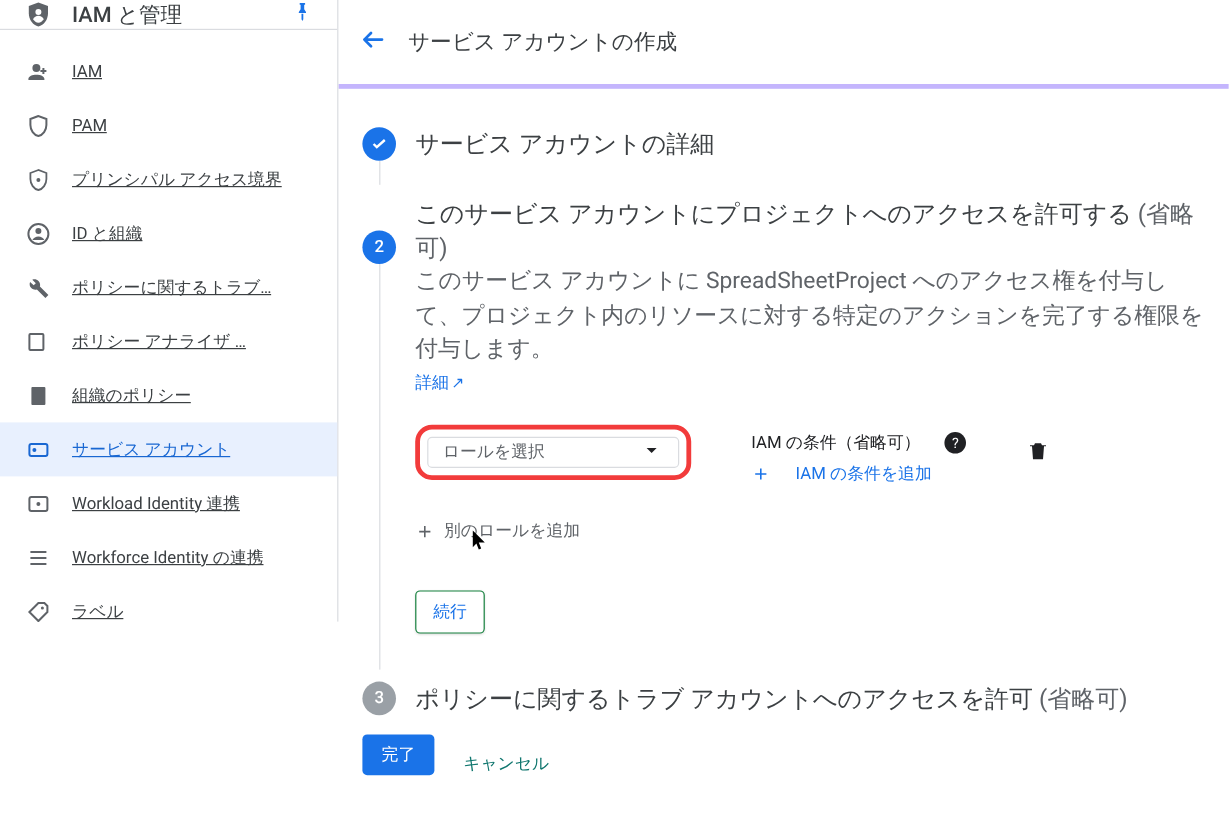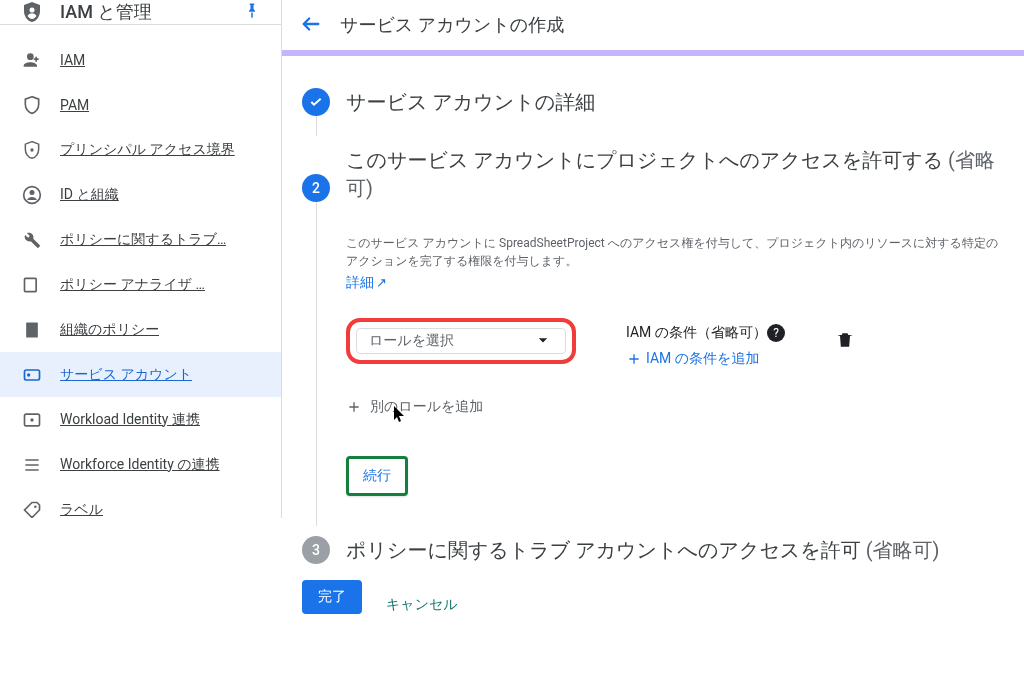--- a/index.html
+++ b/index.html
@@ -83,25 +83,25 @@
     
     .main {
       flex: 1;
       display: flex;
       flex-direction: column;
       height: 685px;
       overflow-y: auto;
       scrollbar-width: thin;
     }
     .topbar {
-      height: 56px;
+      height: 74px;
       display: flex;
       align-items: center;
       padding: 0 18px;
-      border-bottom: 6px solid #c4b5fd;
+      border-bottom: 4px solid #c4b5fd;
       gap: 18px;
     }
     .back-arrow { color: #1a73e8; cursor: pointer; }
     .page-title {
       font-size: 18px;
       font-weight: 500;
       color: #3c4043;
     }
     .content {
       padding: 32px 20px 20px 20px;
@@ -146,23 +146,22 @@
     .step-body-line {
       width: 1px;
       background: #dadce0;
       margin-left: 14px;
       margin-right: 29px;
       align-self: stretch;
     }
     .step-body-content { flex: 1; padding-bottom: 30px; }
     .desc {
       color: #5f6368;
-      font-size: 12px;
+      font-size: 19px;
       line-height: 1.5;
-      margin-top: 32px;
     }
     .link { color: #1a73e8; cursor:pointer; }
     .ext-icon { font-size: 13px; margin-left: 2px; }
     
     .role-row {
       display: flex;
       align-items: flex-start;
       gap: 50px;
       margin-top: 26px;
     }
@@ -182,39 +181,39 @@
       padding: 0 12px;
       color: #5f6368;
       background: #fff;
       cursor: pointer;
     }
     .condition-col { margin-top: 6px; }
     .condition-label {
       color: #202124;
       font-size: 14px;
       display: flex;
-      gap: 0;
+      gap: 20px;
     }
     .help-icon {
       width: 18px;
       height: 18px;
       border-radius: 50%;
       background: #202124;
       color: #fff;
       display: inline-flex;
       align-items: center;
       justify-content: center;
       font-size: 12px;
     }
     .add-condition {
       color: #1a73e8;
       font-size: 14px;
       display: flex;
       align-items: center;
-      gap: 4px;
+      gap: 21px;
       margin-top: 8px;
       cursor:pointer;
     }
     .trash { margin-top: 12px; color:#202124; cursor:pointer; }
     
     .add-role {
       color: #5f6368;
       display: flex;
       align-items: center;
       gap: 8px;
@@ -223,21 +222,21 @@
       font-size:14px;
     }
     
     .continue-btn {
       display:inline-block;
       margin-top: 40px;
       padding: 8px 14px;
       color: #1a73e8;
       background:#fff;
       font-size: 14px;
-      border: 3px solid #15803d;
+      border: 1px solid #15803d;
       border-radius: 4px;
       box-shadow: 0 1px 2px rgba(0,0,0,.12);
       cursor:pointer;
     }
     .cursor-fake {
       position: relative;
       display:inline-block;
     }
     .cursor-fake svg { position:absolute; top:-12px; left:46px; }
     

